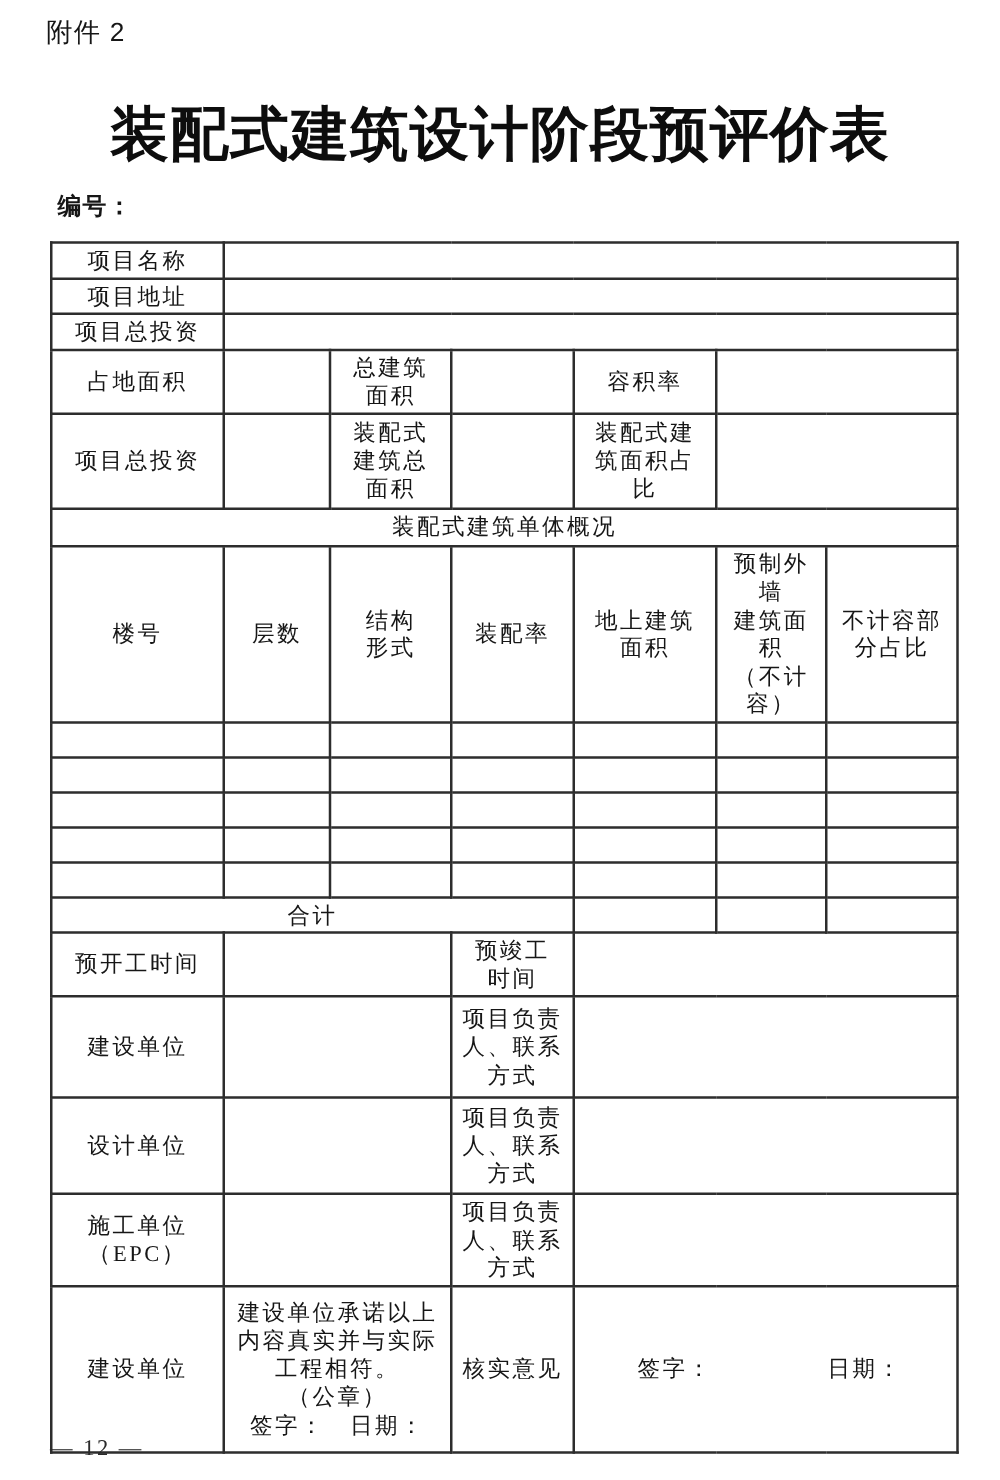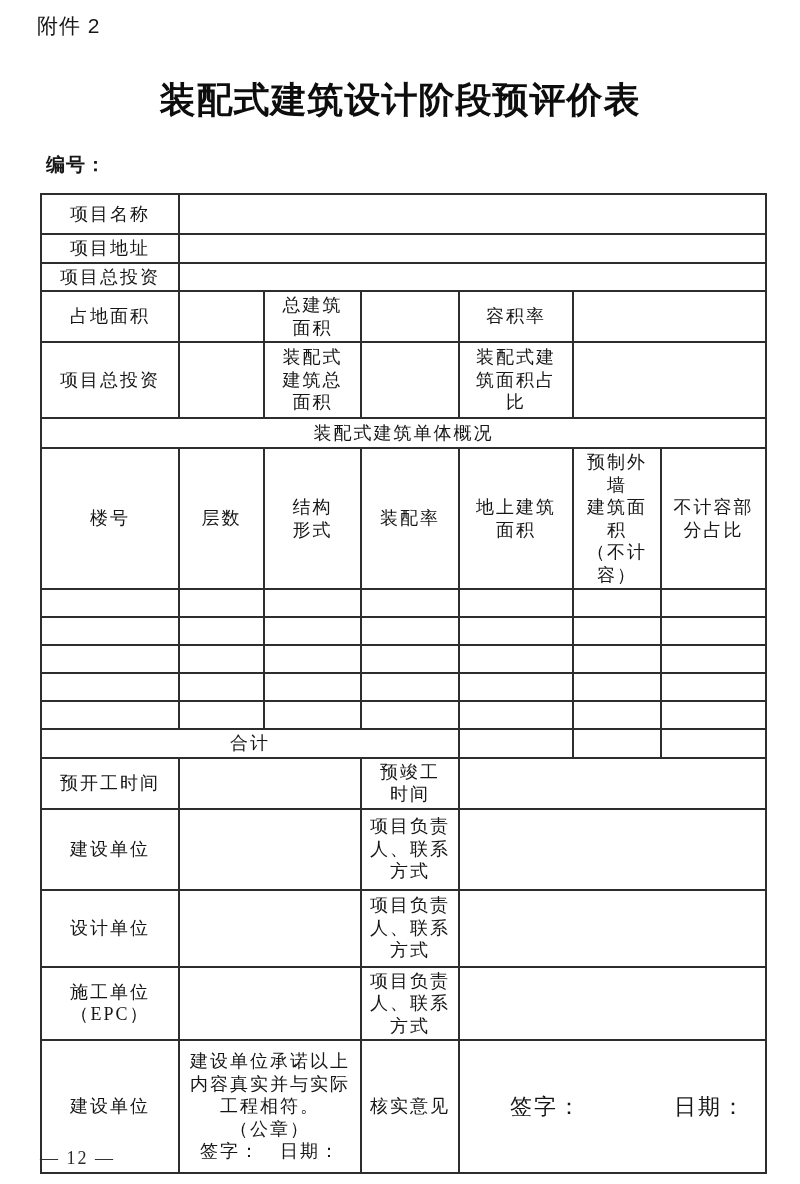--- a/index.html
+++ b/index.html
@@ -21,21 +21,21 @@
     font-size: 21px;
     font-family: Liberation Sans, sans-serif;
     letter-spacing: 1px;
   }
   .form-title {
     position: absolute;
     left: 0;
     right: 0;
     top: 76px;
     text-align: center;
-    font-size: 36px;
+    font-size: 47px;
     font-weight: bold;
     letter-spacing: 1px;
     color: #0d0d0d;
   }
   .serial {
     position: absolute;
     left: 46px;
     top: 152px;
     font-size: 19px;
     letter-spacing: 1px;
@@ -67,21 +67,21 @@
     line-height: 1.38;
     letter-spacing: 1px;
     margin-left: 17px;
   }
   td.sign-cell { vertical-align: bottom; padding: 0 0 6px 0; }
   .sign-row {
     display: flex;
     align-items: flex-end;
     padding-left: 46px;
     gap: 92px;
-    font-size: 22px;
+    font-size: 18px;
     letter-spacing: 2px;
     text-align: center;
   }
   .page-number {
     position: absolute;
     left: 40px;
     top: 1148px;
     font-size: 18px;
     color: #2a2a2a;
     letter-spacing: 2px;
@@ -101,21 +101,21 @@
       <col style="width:138px">
         <col style="width:85px">
         <col style="width:97px">
         <col style="width:98px">
       <col style="width:114px">
         <col style="width:88px">
         <col style="width:105px">
     </colgroup>
 
     <tbody>
-        <tr style="height:40px">
+        <tr style="height:28px">
       <td>项目名称</td>
       <td colspan="6"></td>
     </tr>
     <tr style="height:26px">
       <td>项目地址</td>
       <td colspan="6"></td>
     </tr>
     <tr style="height:25px">
       <td>项目总投资</td>
       <td colspan="6"></td>

